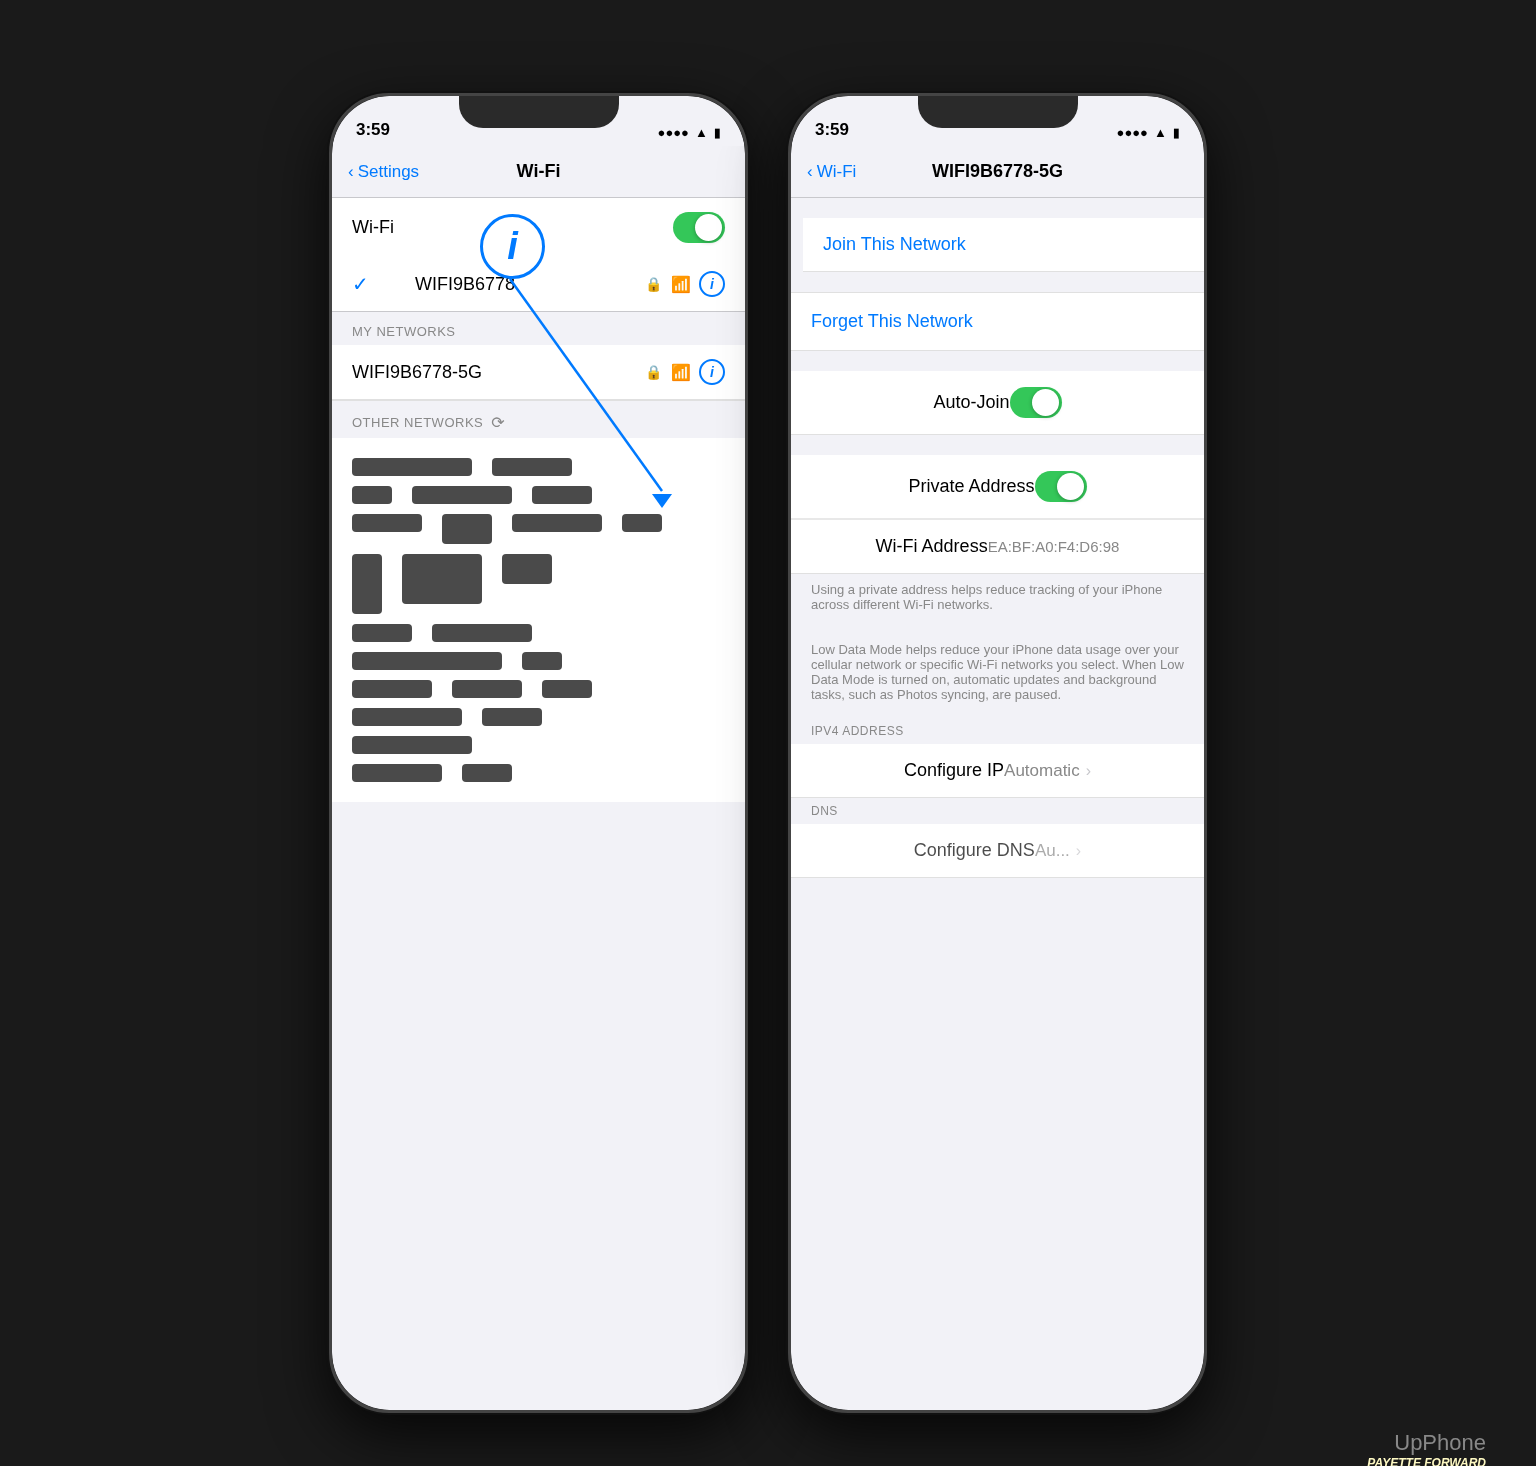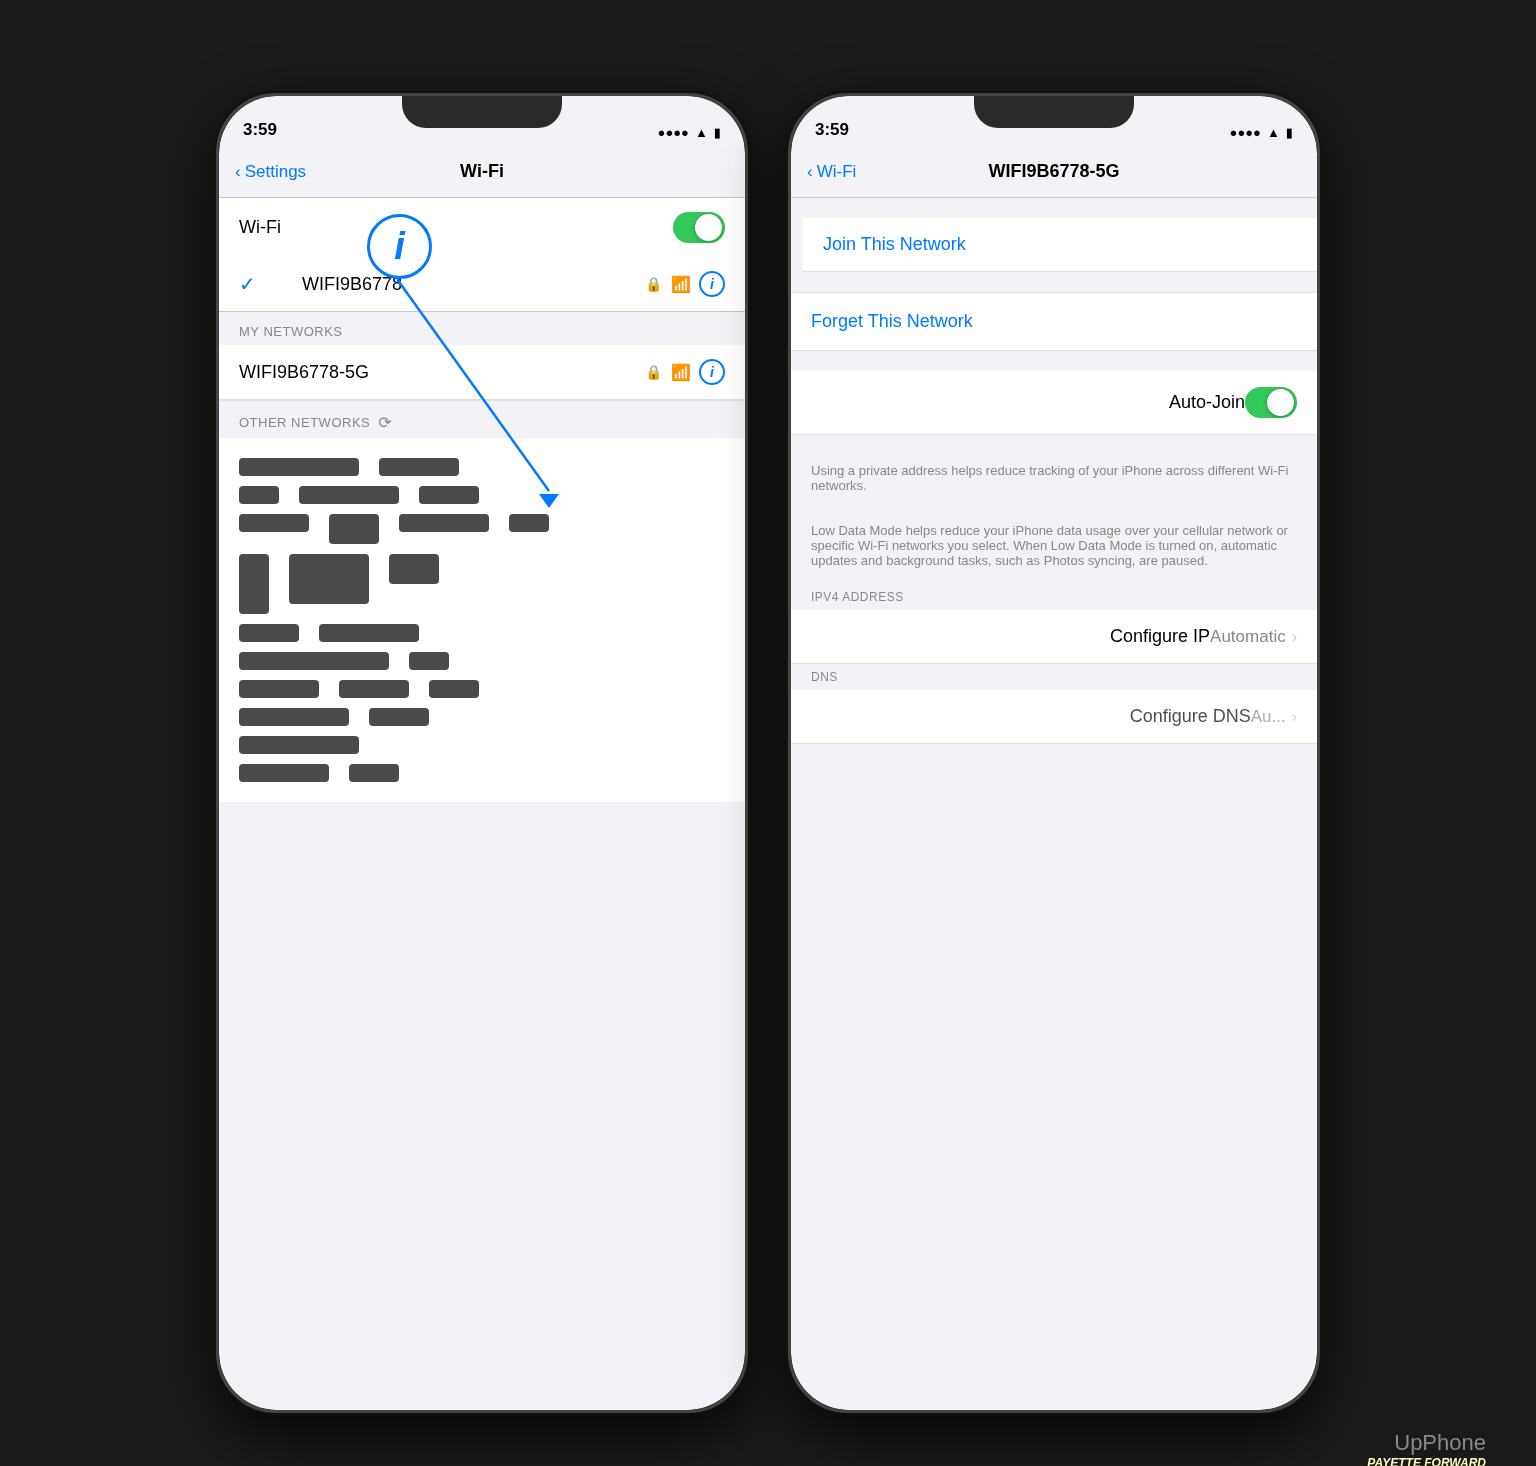--- a/index.html
+++ b/index.html
@@ -35,21 +35,21 @@
     }
     .watermark-bottom {
       color: #fef9c3;
       font-size: 12px;
       font-weight: 700;
       font-style: italic;
     }
 
     
     .phone {
-      width: 532px;
+      width: 419px;
       height: 1320px;
       background: #2a2a2a;
       border-radius: 60px;
       border: 3px solid #444;
       position: relative;
       overflow: hidden;
       box-shadow: 0 0 0 2px #111, 0 20px 60px rgba(0,0,0,0.8);
     }
     .phone-inner {
       width: 100%;
@@ -244,21 +244,21 @@
     }
 
     
     .detail-section {
       background: #fff;
       border-bottom: 1px solid #e0e0e0;
     }
     .detail-row {
       display: flex;
       align-items: center;
-      justify-content: flex-end;
+      justify-content: center;
       padding: 16px 20px;
       border-bottom: 1px solid #e8e8e8;
     }
     .detail-row:last-child {
       border-bottom: none;
     }
     .detail-label {
       font-size: 18px;
       color: #000;
     }
@@ -491,20 +491,30 @@
 
           <div class="detail-section">
             <div class="detail-row">
               <span class="detail-label">Auto-Join</span>
               <div class="toggle-on"></div>
             </div>
           </div>
 
           <div style="height:20px;background:#f2f2f7;"></div>
 
+          <div class="detail-section">
+            <div class="detail-row">
+              <span class="detail-label">Private Address</span>
+              <div class="toggle-on"></div>
+            </div>
+            <div class="detail-row" style="border-top:1px solid #e8e8e8;">
+              <span class="detail-label">Wi-Fi Address</span>
+              <span class="wifi-address-value">EA:BF:A0:F4:D6:98</span>
+            </div>
+          </div>
 
           <div class="section-note">Using a private address helps reduce tracking of your iPhone across different Wi-Fi networks.</div>
 
           <div style="height:10px;background:#f2f2f7;"></div>
 
 
           <div class="section-note" style="padding-bottom:16px;">Low Data Mode helps reduce your iPhone data usage over your cellular network or specific Wi-Fi networks you select. When Low Data Mode is turned on, automatic updates and background tasks, such as Photos syncing, are paused.</div>
 
           <div class="small-section-header">IPV4 ADDRESS</div>
 

